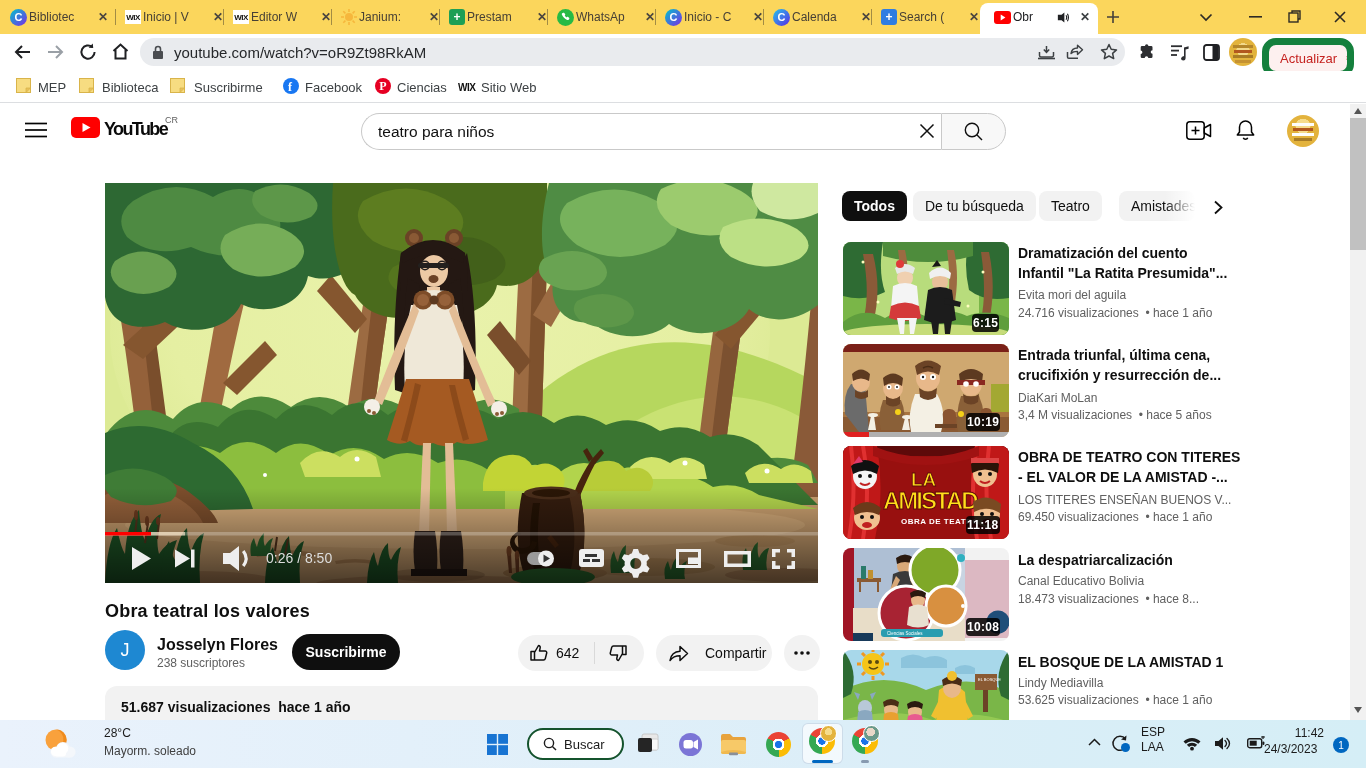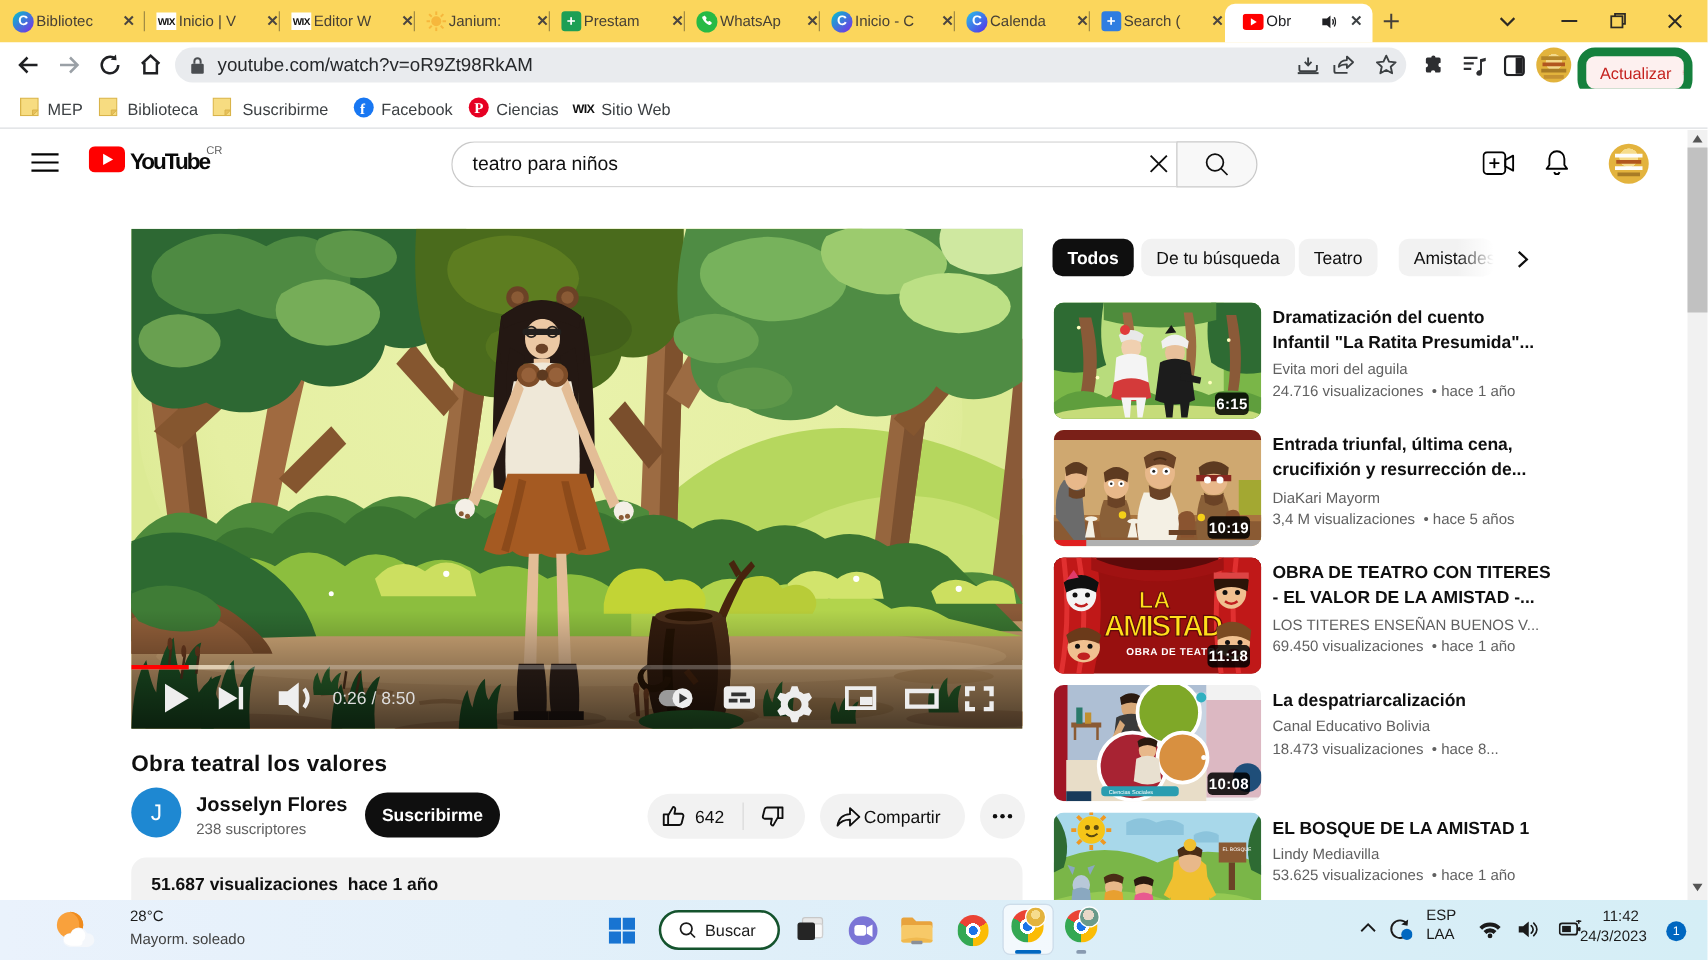--- a/index.html
+++ b/index.html
@@ -458,21 +458,21 @@
   <svg style="position:absolute;left:90px;top:8px" width="20" height="20" viewBox="0 0 20 20">
       <g transform="rotate(180 10 10)">
         <path d="M2 8.5 H5.5 V17 H2 Z M5.5 9.5 L9.5 2.5 a1.8 1.8 0 0 1 1.7 2.2 L10.5 8 h5.6 a1.6 1.6 0 0 1 1.6 2 l-1.4 5.6 a1.9 1.9 0 0 1-1.8 1.4 H5.5 Z" fill="none" stroke="#0f0f0f" stroke-width="1.5" stroke-linejoin="round"></path>
       </g>
     </svg>
 </div>
 <div class="pillbtn" style="left:656px;width:116px">
   <svg style="margin-left:12px" width="21" height="17" viewBox="0 0 21 17">
       <path d="M2 15.5 C3 9.5 7 6.5 12 6.3 V1.5 L19.5 8.5 L12 15.5 V10.7 C8.5 10.7 4.8 11.6 2 15.5 Z" fill="none" stroke="#0f0f0f" stroke-width="1.5" stroke-linejoin="round"></path>
     </svg>
-  <span style="margin-left:2px">Compartir</span>
+  <span style="margin-left:16px">Compartir</span>
 </div>
 <div class="pillbtn" style="left:784px;width:36px;justify-content:center">
   <svg width="16" height="4" viewBox="0 0 16 4">
       <circle cx="2" cy="2" r="1.8" fill="#0f0f0f"></circle>
       <circle cx="8" cy="2" r="1.8" fill="#0f0f0f"></circle>
       <circle cx="14" cy="2" r="1.8" fill="#0f0f0f"></circle>
     </svg>
 </div>
 <div class="a" style="left:105px;top:686px;width:713px;height:34px;border-radius:12px 12px 0 0;background:#f2f2f2"></div>
 <div class="a" style="left:121px;top:699px;font-size:14px;font-weight:700;color:#0f0f0f">51.687 visualizaciones&nbsp;&nbsp;hace 1 año</div>
@@ -575,21 +575,21 @@
 <path d="M100 74 q-2 -8 5 -9 q8 -1 8 7 l-1 14 h-10 Z" fill="#8a5430"></path>
 <path d="M138 72 q-2 -7 4 -8 q7 -1 7 6 l-1 13 h-9 Z" fill="#8a5430"></path>
 <rect x="92" y="80" width="22" height="4" fill="#6b4326"></rect>
 <circle cx="55" cy="68" r="3" fill="#f5d018"></circle>
     <circle cx="118" cy="70" r="3" fill="#f5d018"></circle>
 <rect x="0" y="88" width="166" height="5" fill="#b0b0b0"></rect>
 <rect x="0" y="88" width="26" height="5" fill="#e02020"></rect>
 </svg>
 <div class="dur" style="left:966px;top:413px">10:19</div>
 <div class="vt" style="top:345px">Entrada triunfal, última cena,<br>crucifixión y resurrección de...</div>
-<div class="vm" style="top:391px">DiaKari Mayorm</div>
+<div class="vm" style="top:391px">DiaKari MoLan</div>
 <div class="vm" style="top:408px">3,4 M visualizaciones&nbsp;&nbsp;• hace 5 años</div>
 
 <svg class="a" style="left:843px;top:446px;border-radius:8px" width="166" height="93" viewBox="0 0 166 93">
 <rect width="166" height="93" fill="#98100f"></rect>
 <rect x="0" y="0" width="166" height="10" fill="#5d0a0a"></rect>
 <g fill="#c01818">
       <path d="M0 0 h34 q8 46 -2 93 h-32 Z"></path>
       <path d="M132 0 h34 v93 h-32 q-10 -47 -2 -93 Z"></path>
     </g>
 <g stroke="#e03030" stroke-width="4">
@@ -813,15 +813,15 @@
 <svg class="a" style="left:1214px;top:736px" width="17" height="15" viewBox="0 0 17 15">
     <path d="M1 5 h3.5 L9 1.2 V13.8 L4.5 10 H1 Z" fill="#1b1b1b"></path>
     <path d="M11 4.5 q3 3 0 6 M13 2.5 q5 5 0 10" stroke="#1b1b1b" stroke-width="1.3" fill="none" stroke-linecap="round"></path>
   </svg>
 <svg class="a" style="left:1247px;top:736px" width="20" height="14" viewBox="0 0 20 14">
     <rect x="0.7" y="2.7" width="14" height="9" rx="2" fill="none" stroke="#1b1b1b" stroke-width="1.4"></rect>
     <rect x="2.7" y="4.7" width="7" height="5" fill="#1b1b1b"></rect>
     <rect x="15.4" y="5.5" width="2" height="3.5" rx="1" fill="#1b1b1b"></rect>
     <path d="M14 1 l4 0 M16 -1 l0 4" stroke="#1b1b1b" stroke-width="1.2"></path>
   </svg>
-<div class="a" style="left:1282px;top:726px;width:42px;font-size:12px;color:#1b1b1b;">11:42</div>
+<div class="a" style="left:1282px;top:726px;width:42px;font-size:12px;color:#1b1b1b;text-align:right">11:42</div>
 <div class="a" style="left:1264px;top:742px;font-size:12px;color:#1b1b1b">24/3/2023</div>
 <div class="a f" style="left:1333px;top:737px;width:16px;height:16px;border-radius:50%;background:#0067c0;color:#fff;font-size:10px;justify-content:center">1</div>
 
 </body></html>

